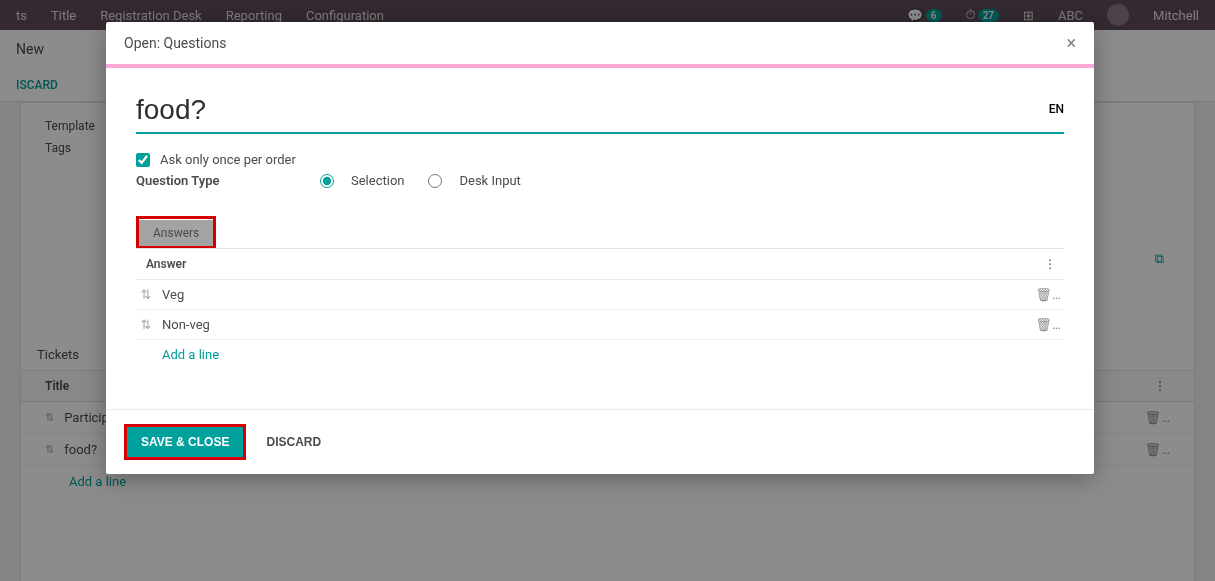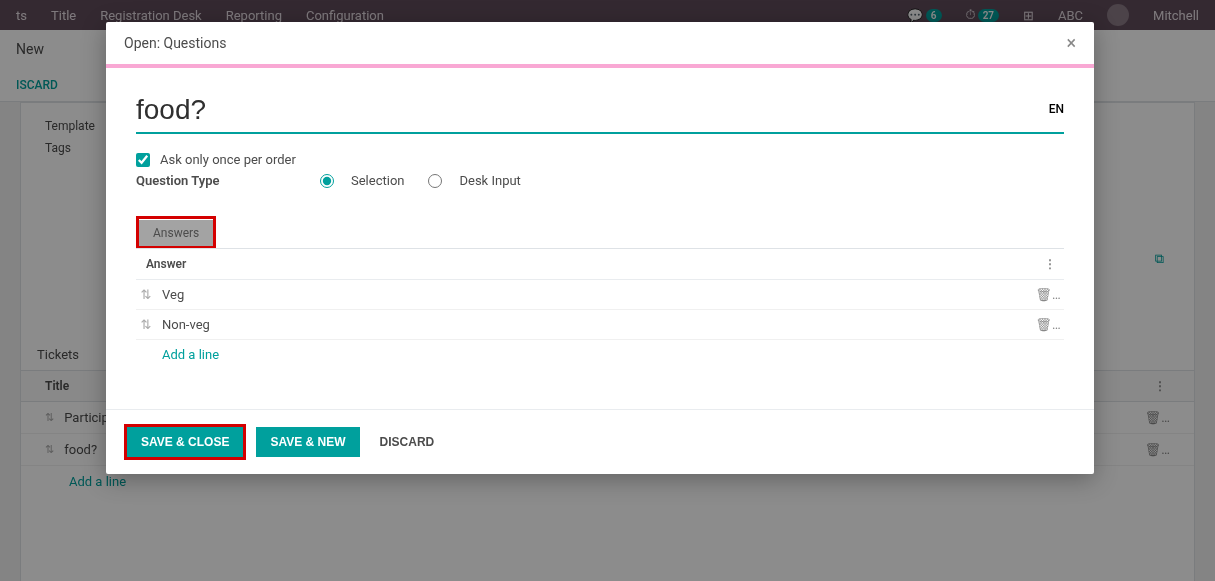--- a/index.html
+++ b/index.html
@@ -165,16 +165,15 @@
     <div class="ans-row">
       <span class="drag2">⇅</span>
       <span class="val">Non-veg</span>
       <span class="act">🗑…</span>
     </div>
     <div class="ans-add">Add a line</div>
   </div>
 
   <div class="modal-foot">
     <span class="hlbox2"><button class="btn-primary">SAVE &amp; CLOSE</button></span>
-    <button class="btn-primary">SAVE &amp; NEW</button>
     <button class="btn-link">DISCARD</button>
   </div>
 </div>
 
 </body></html>

